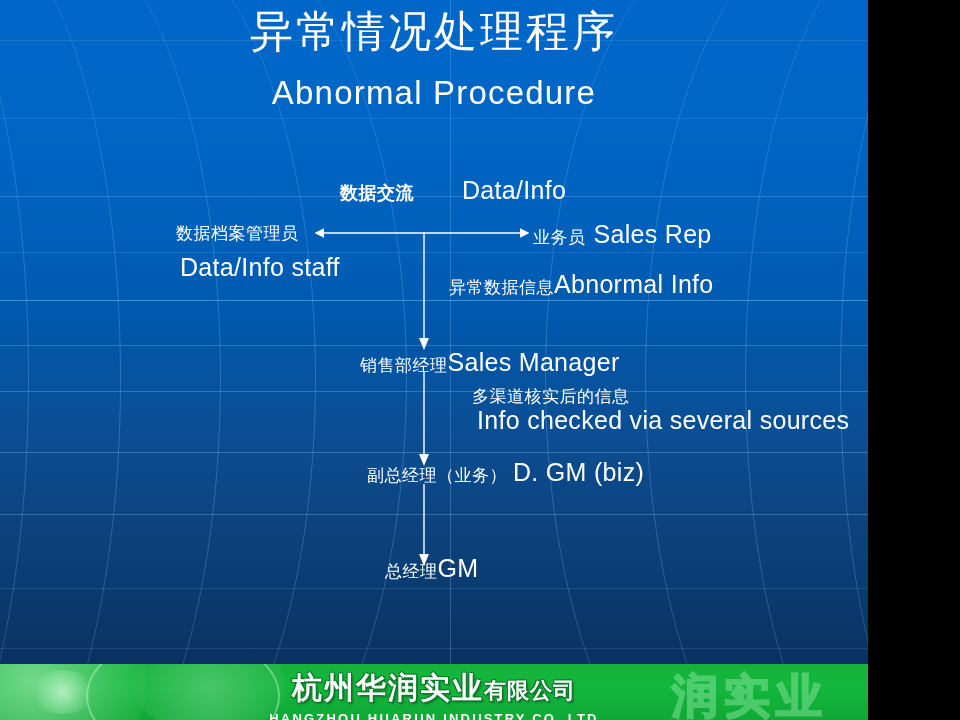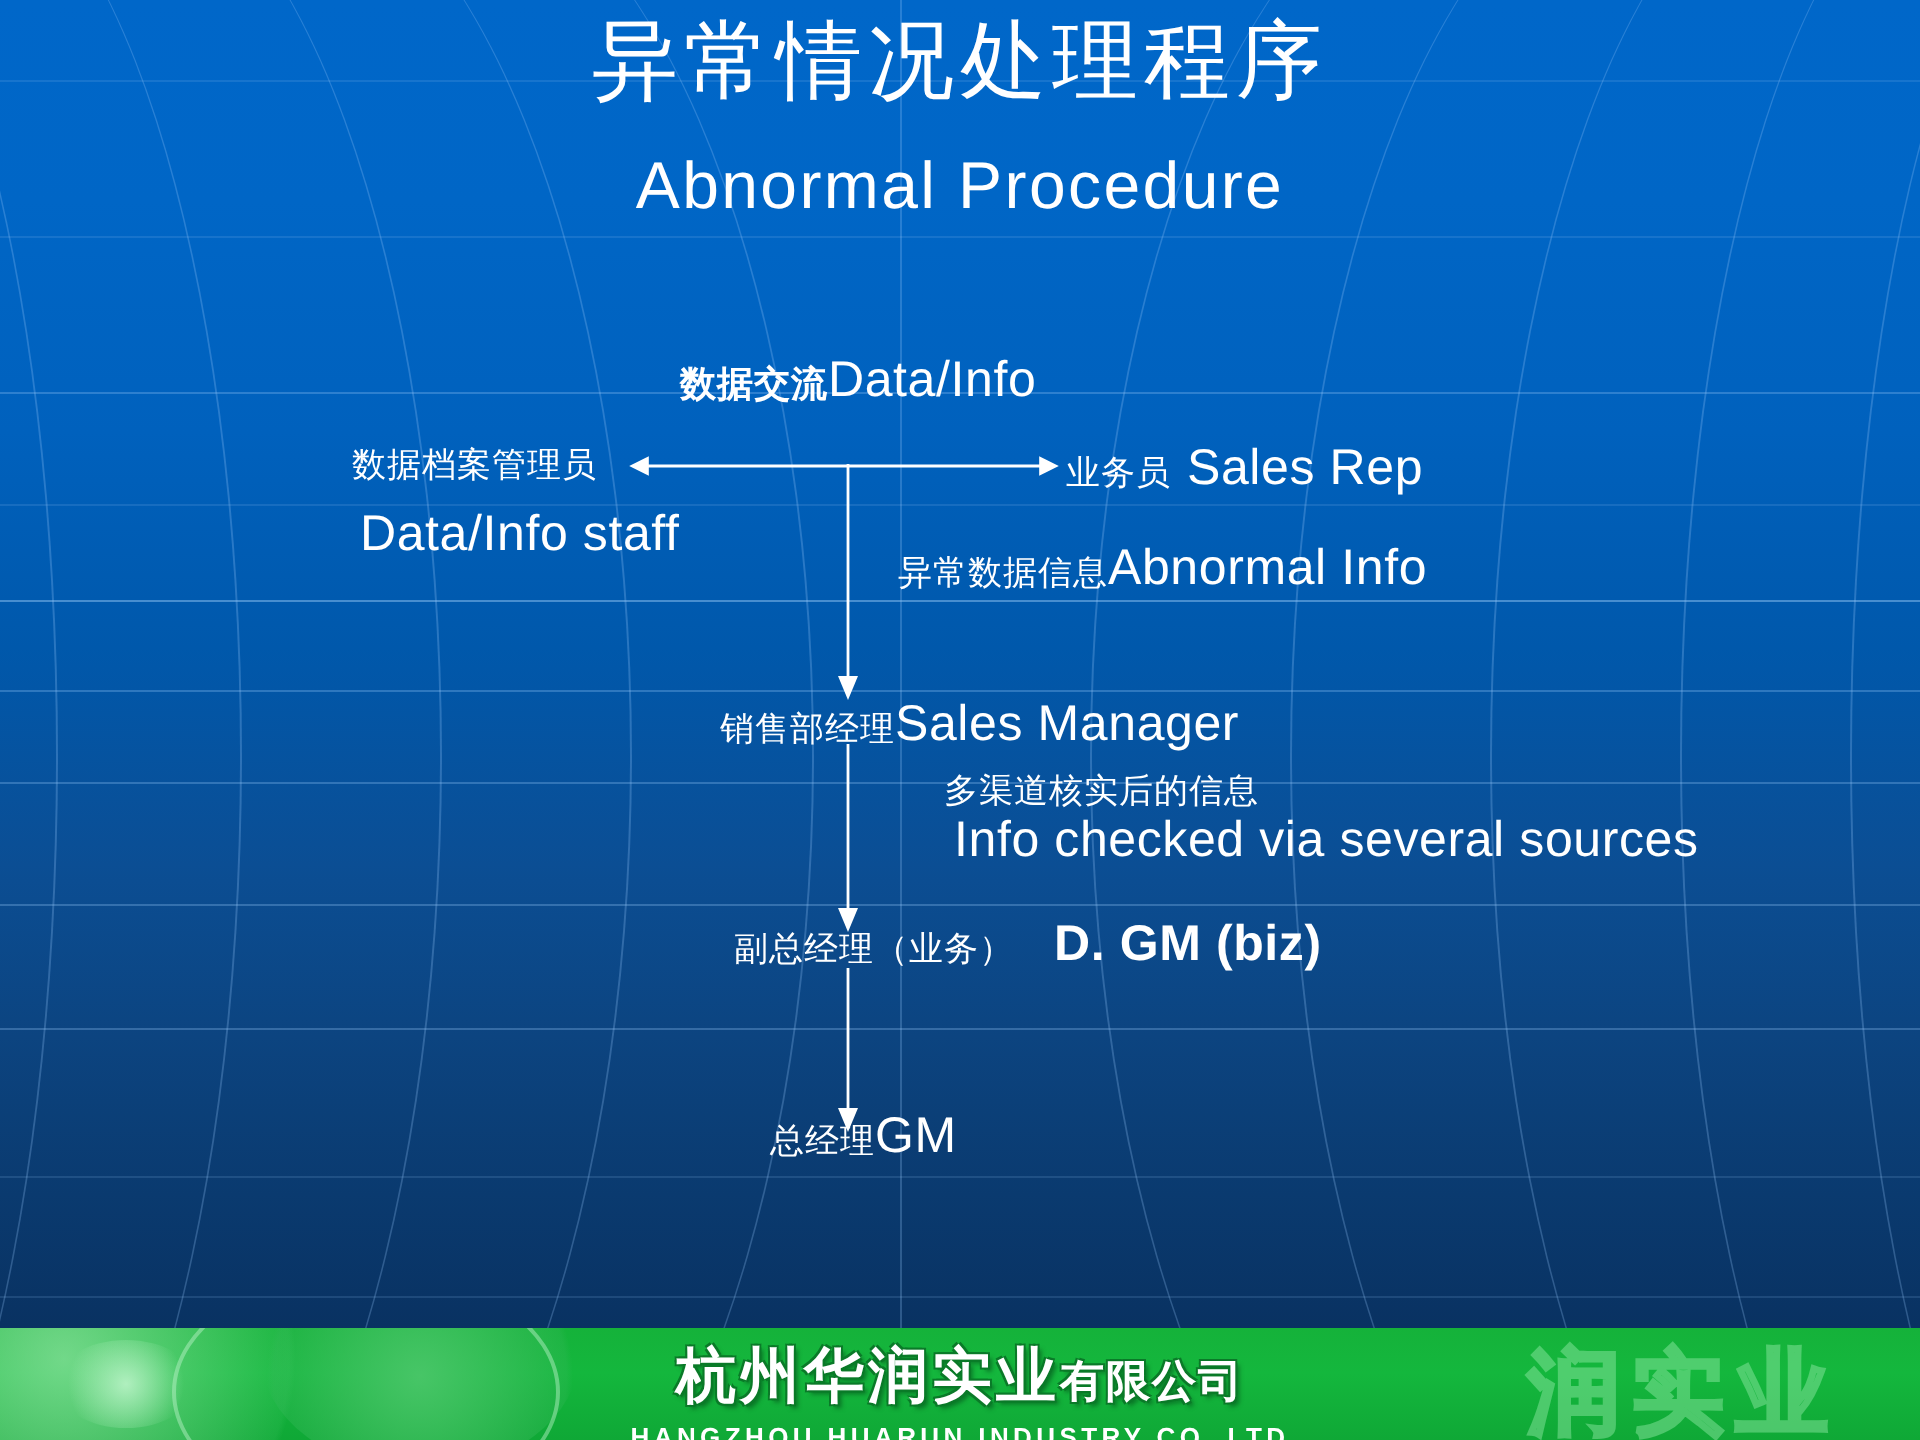--- a/index.html
+++ b/index.html
@@ -2,21 +2,21 @@
 <html><head>
 <meta charset="utf-8">
 <style>
   html, body {
     margin: 0;
     padding: 0;
     background: #000;
   }
   #slide {
     position: relative;
-    width: 960px;
+    width: 868px;
     height: 720px;
     overflow: hidden;
     font-family: "Liberation Sans", sans-serif;
     background: linear-gradient(to bottom,
         #0067c9 0%,
         #0066c6 14%,
         #0061bd 30%,
         #0058ab 45%,
         #0b4e94 60%,
         #0c4480 72%,
@@ -228,21 +228,21 @@
     <div class="meridian-curve" style="left:545px;   width:390px; border-right:none; border-left:1px solid rgba(150,200,250,0.27);"></div>
     <div class="meridian-curve" style="left:645px;   width:365px; border-right:none; border-left:1px solid rgba(150,200,250,0.27);"></div>
     <div class="meridian-curve" style="left:745px;   width:330px; border-right:none; border-left:1px solid rgba(150,200,250,0.27);"></div>
     <div class="meridian-curve" style="left:840px;   width:290px; border-right:none; border-left:1px solid rgba(150,200,250,0.27);"></div>
     <div class="meridian-curve" style="left:925px;   width:260px; border-right:none; border-left:1px solid rgba(150,200,250,0.27);"></div>
   </div>
 
   <div class="title-cn">异常情况处理程序</div>
   <div class="title-en">Abnormal Procedure</div>
 
-  <div class="edge-label row" style="left:340px; top:178px;">
+  <div class="edge-label row" style="left:340px; top:178px;gap:48px;">
     <span class="cn-bold">数据交流</span>
     <span class="en">Data/Info</span>
   </div>
 
   <div class="node cn" style="left:176px; top:225px;">数据档案管理员</div>
   <div class="node row" style="left:533px; top:222px;">
     <span class="cn">业务员</span>
     <span class="en" style="margin-left:8px;">Sales Rep</span>
   </div>
 
@@ -283,21 +283,21 @@
   <div class="node cn" style="left:472px; top:388px;">多渠道核实后的信息</div>
   <div class="node en" style="left:477px; top:408px;">Info checked via several sources</div>
 
   <svg class="arrow-svg" style="left:416px; top:372px;" width="18" height="98">
     <line x1="8" y1="0" x2="8" y2="88" stroke="#ffffff" stroke-width="1.4"></line>
     <polygon points="3,82 13,82 8,94" fill="#ffffff"></polygon>
   </svg>
 
   <div class="node row" style="left:367px; top:460px;">
     <span class="cn">副总经理（业务）</span>
-    <span class="en" style="margin-left:20px;font-weight:bold;">D. GM (biz)</span>
+    <span class="en" style="margin-left:6px;">D. GM (biz)</span>
   </div>
 
   <svg class="arrow-svg" style="left:416px; top:484px;" width="18" height="86">
     <line x1="8" y1="0" x2="8" y2="76" stroke="#ffffff" stroke-width="1.4"></line>
     <polygon points="3,70 13,70 8,82" fill="#ffffff"></polygon>
   </svg>
 
   <div class="node row" style="left:385px; top:556px;">
     <span class="cn">总经理</span>
     <span class="en">GM</span>

